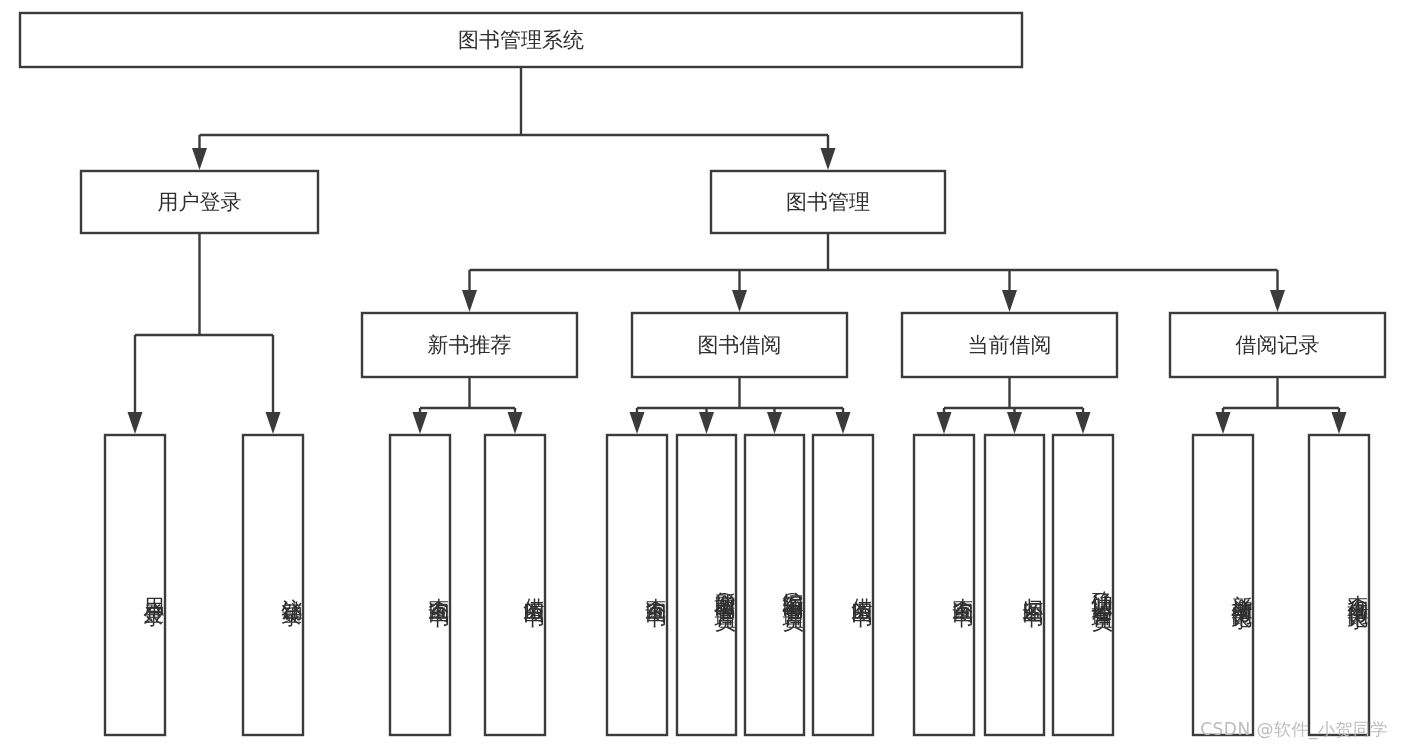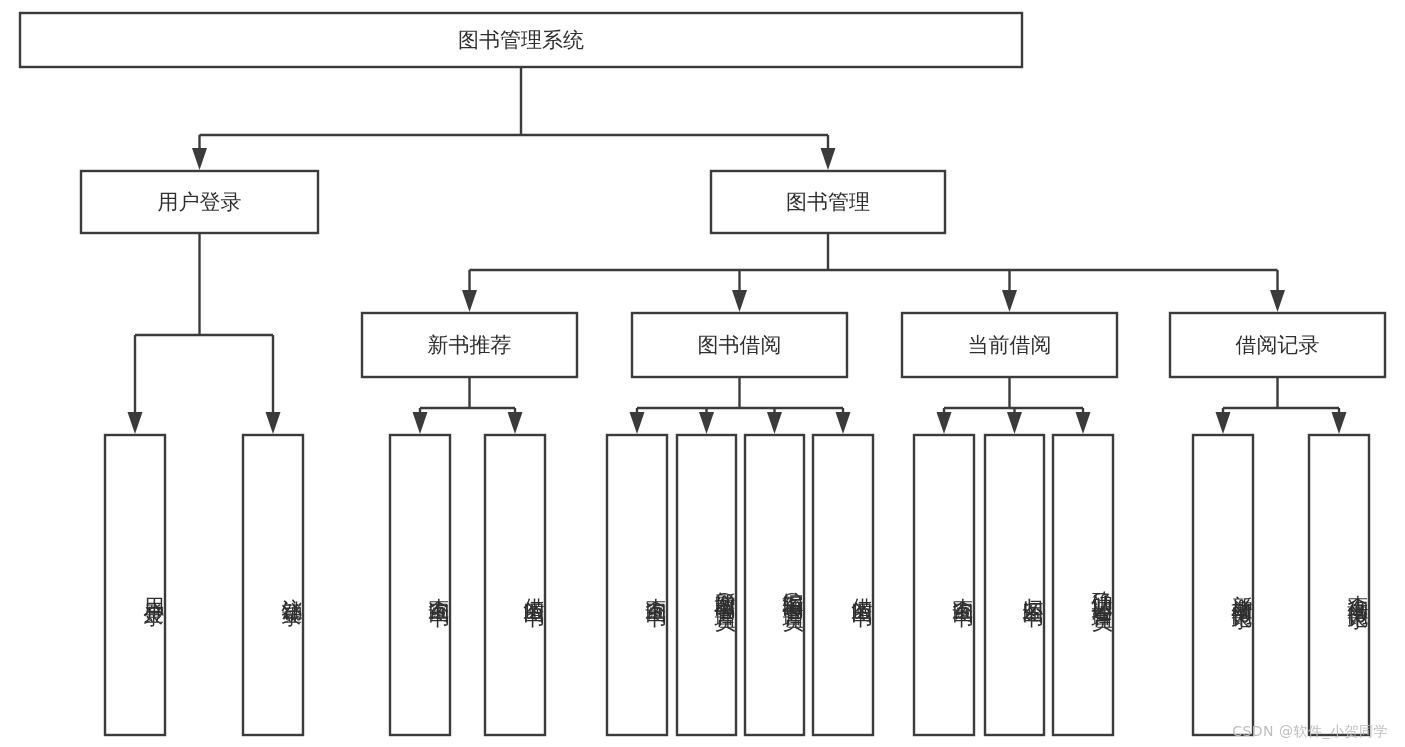--- a/index.html
+++ b/index.html
@@ -62,21 +62,21 @@
     display: flex;
     align-items: flex-start;
     justify-content: center;
     pointer-events: none;
   }
   .watermark {
     position: absolute;
     right: 10px;
     bottom: 6px;
     color: #bdbdbd;
-    font-size: 14px;
+    font-size: 17px;
     font-family: "DejaVu Sans", "Liberation Sans", sans-serif;
     white-space: nowrap;
     letter-spacing: 0.5px;
   }
 </style>
 </head>
 <body>
 
 <div id="diagram-root">
 

